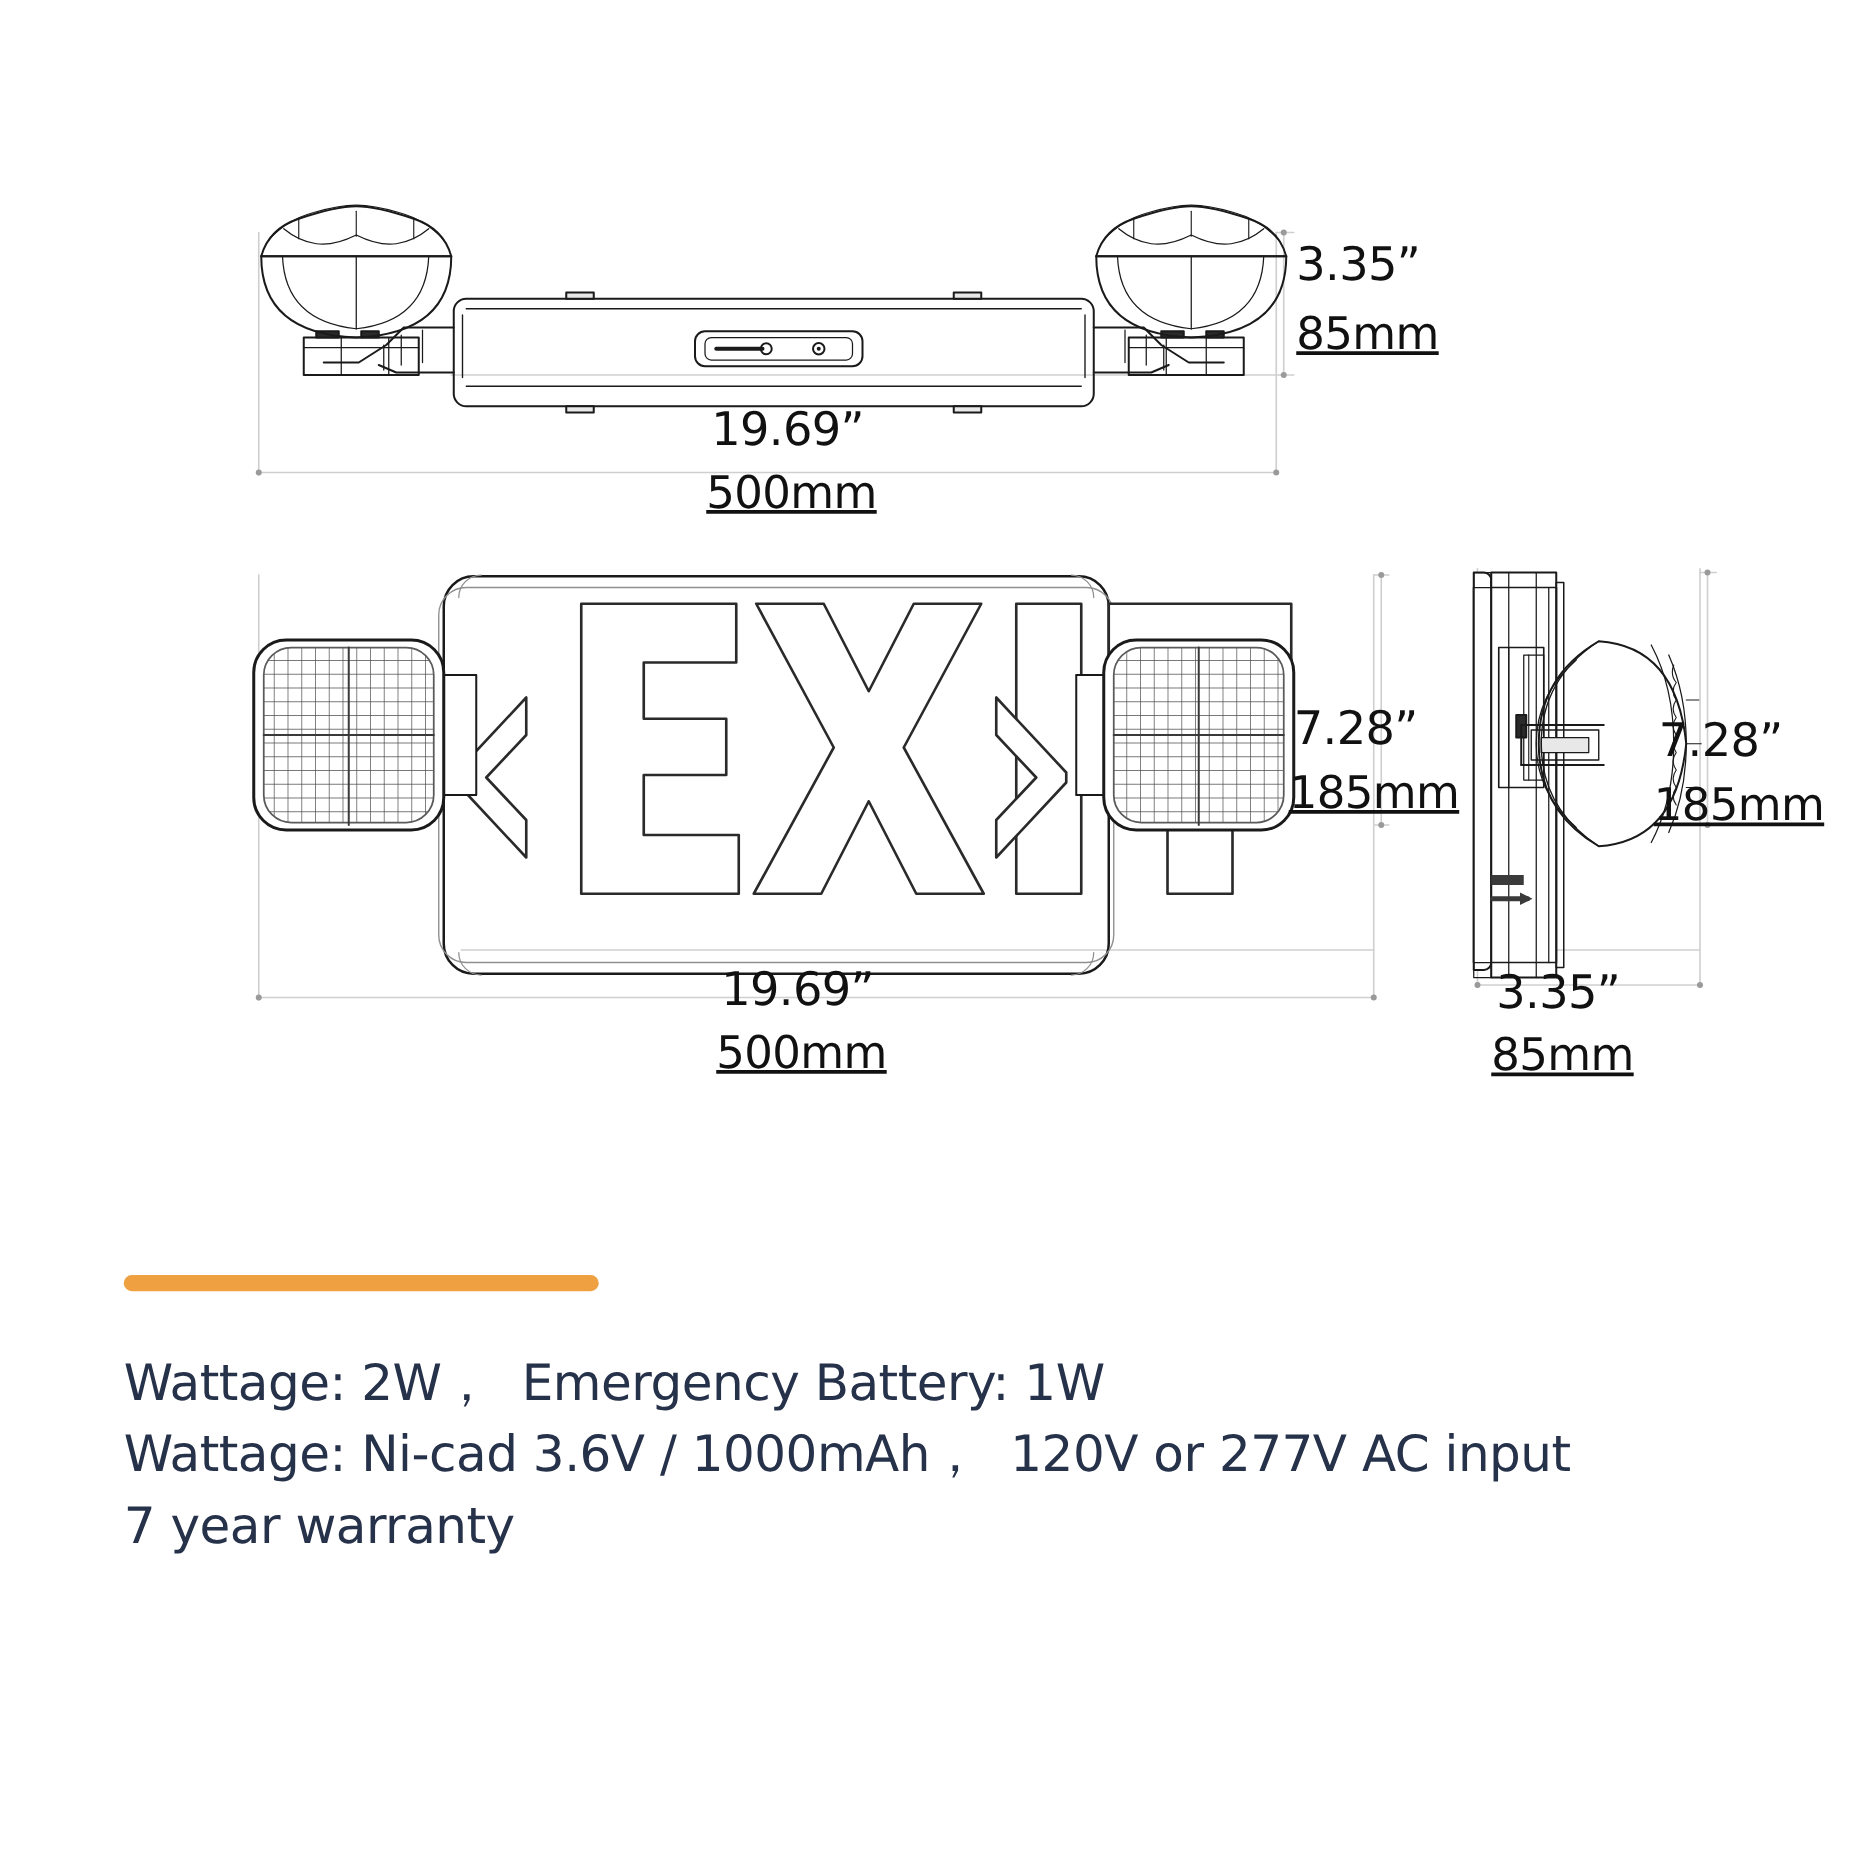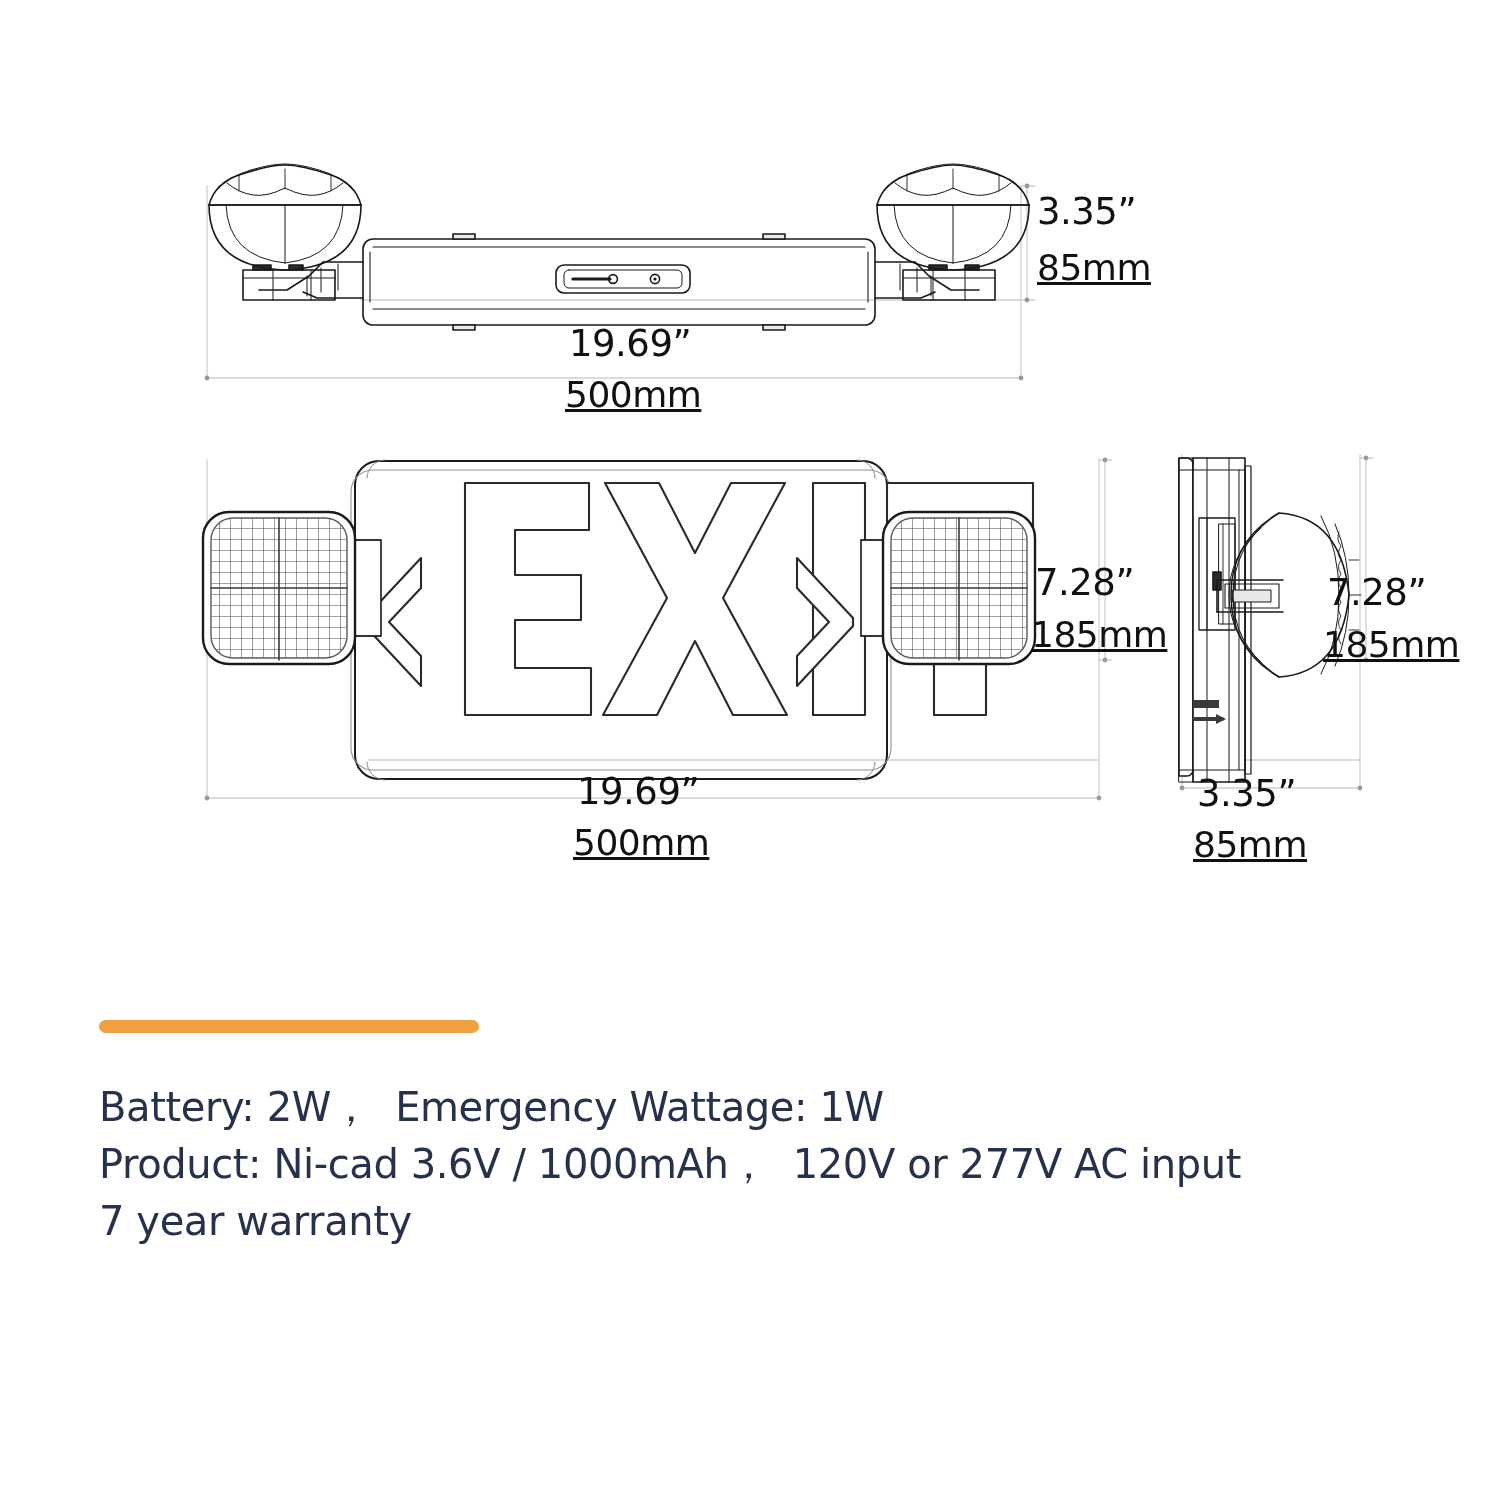--- a/index.html
+++ b/index.html
@@ -335,19 +335,19 @@
 
   <div class="dim" style="left:1306px;top:571px;">7.28”</div>
   <div class="dim mm" style="left:1302px;top:624px;">185mm</div>
 
   <div class="dim" style="left:1176px;top:772px;">3.35”</div>
   <div class="dim mm" style="left:1172px;top:824px;">85mm</div>
 
   <div class="info">
     <div class="accent-bar"></div>
     <div class="spec-lines">
-      <div class="spec-line">Battery: 2W，  Emergency Wattage: 1W</div>
-      <div class="spec-line">Product: Ni-cad 3.6V / 1000mAh，  120V or 277V AC input</div>
+      <div class="spec-line">Wattage: 2W，  Emergency Battery: 1W</div>
+      <div class="spec-line">Wattage: Ni-cad 3.6V / 1000mAh，  120V or 277V AC input</div>
       <div class="spec-line">7 year warranty</div>
     </div>
   </div>
 
 </div>
 
 </body></html>

